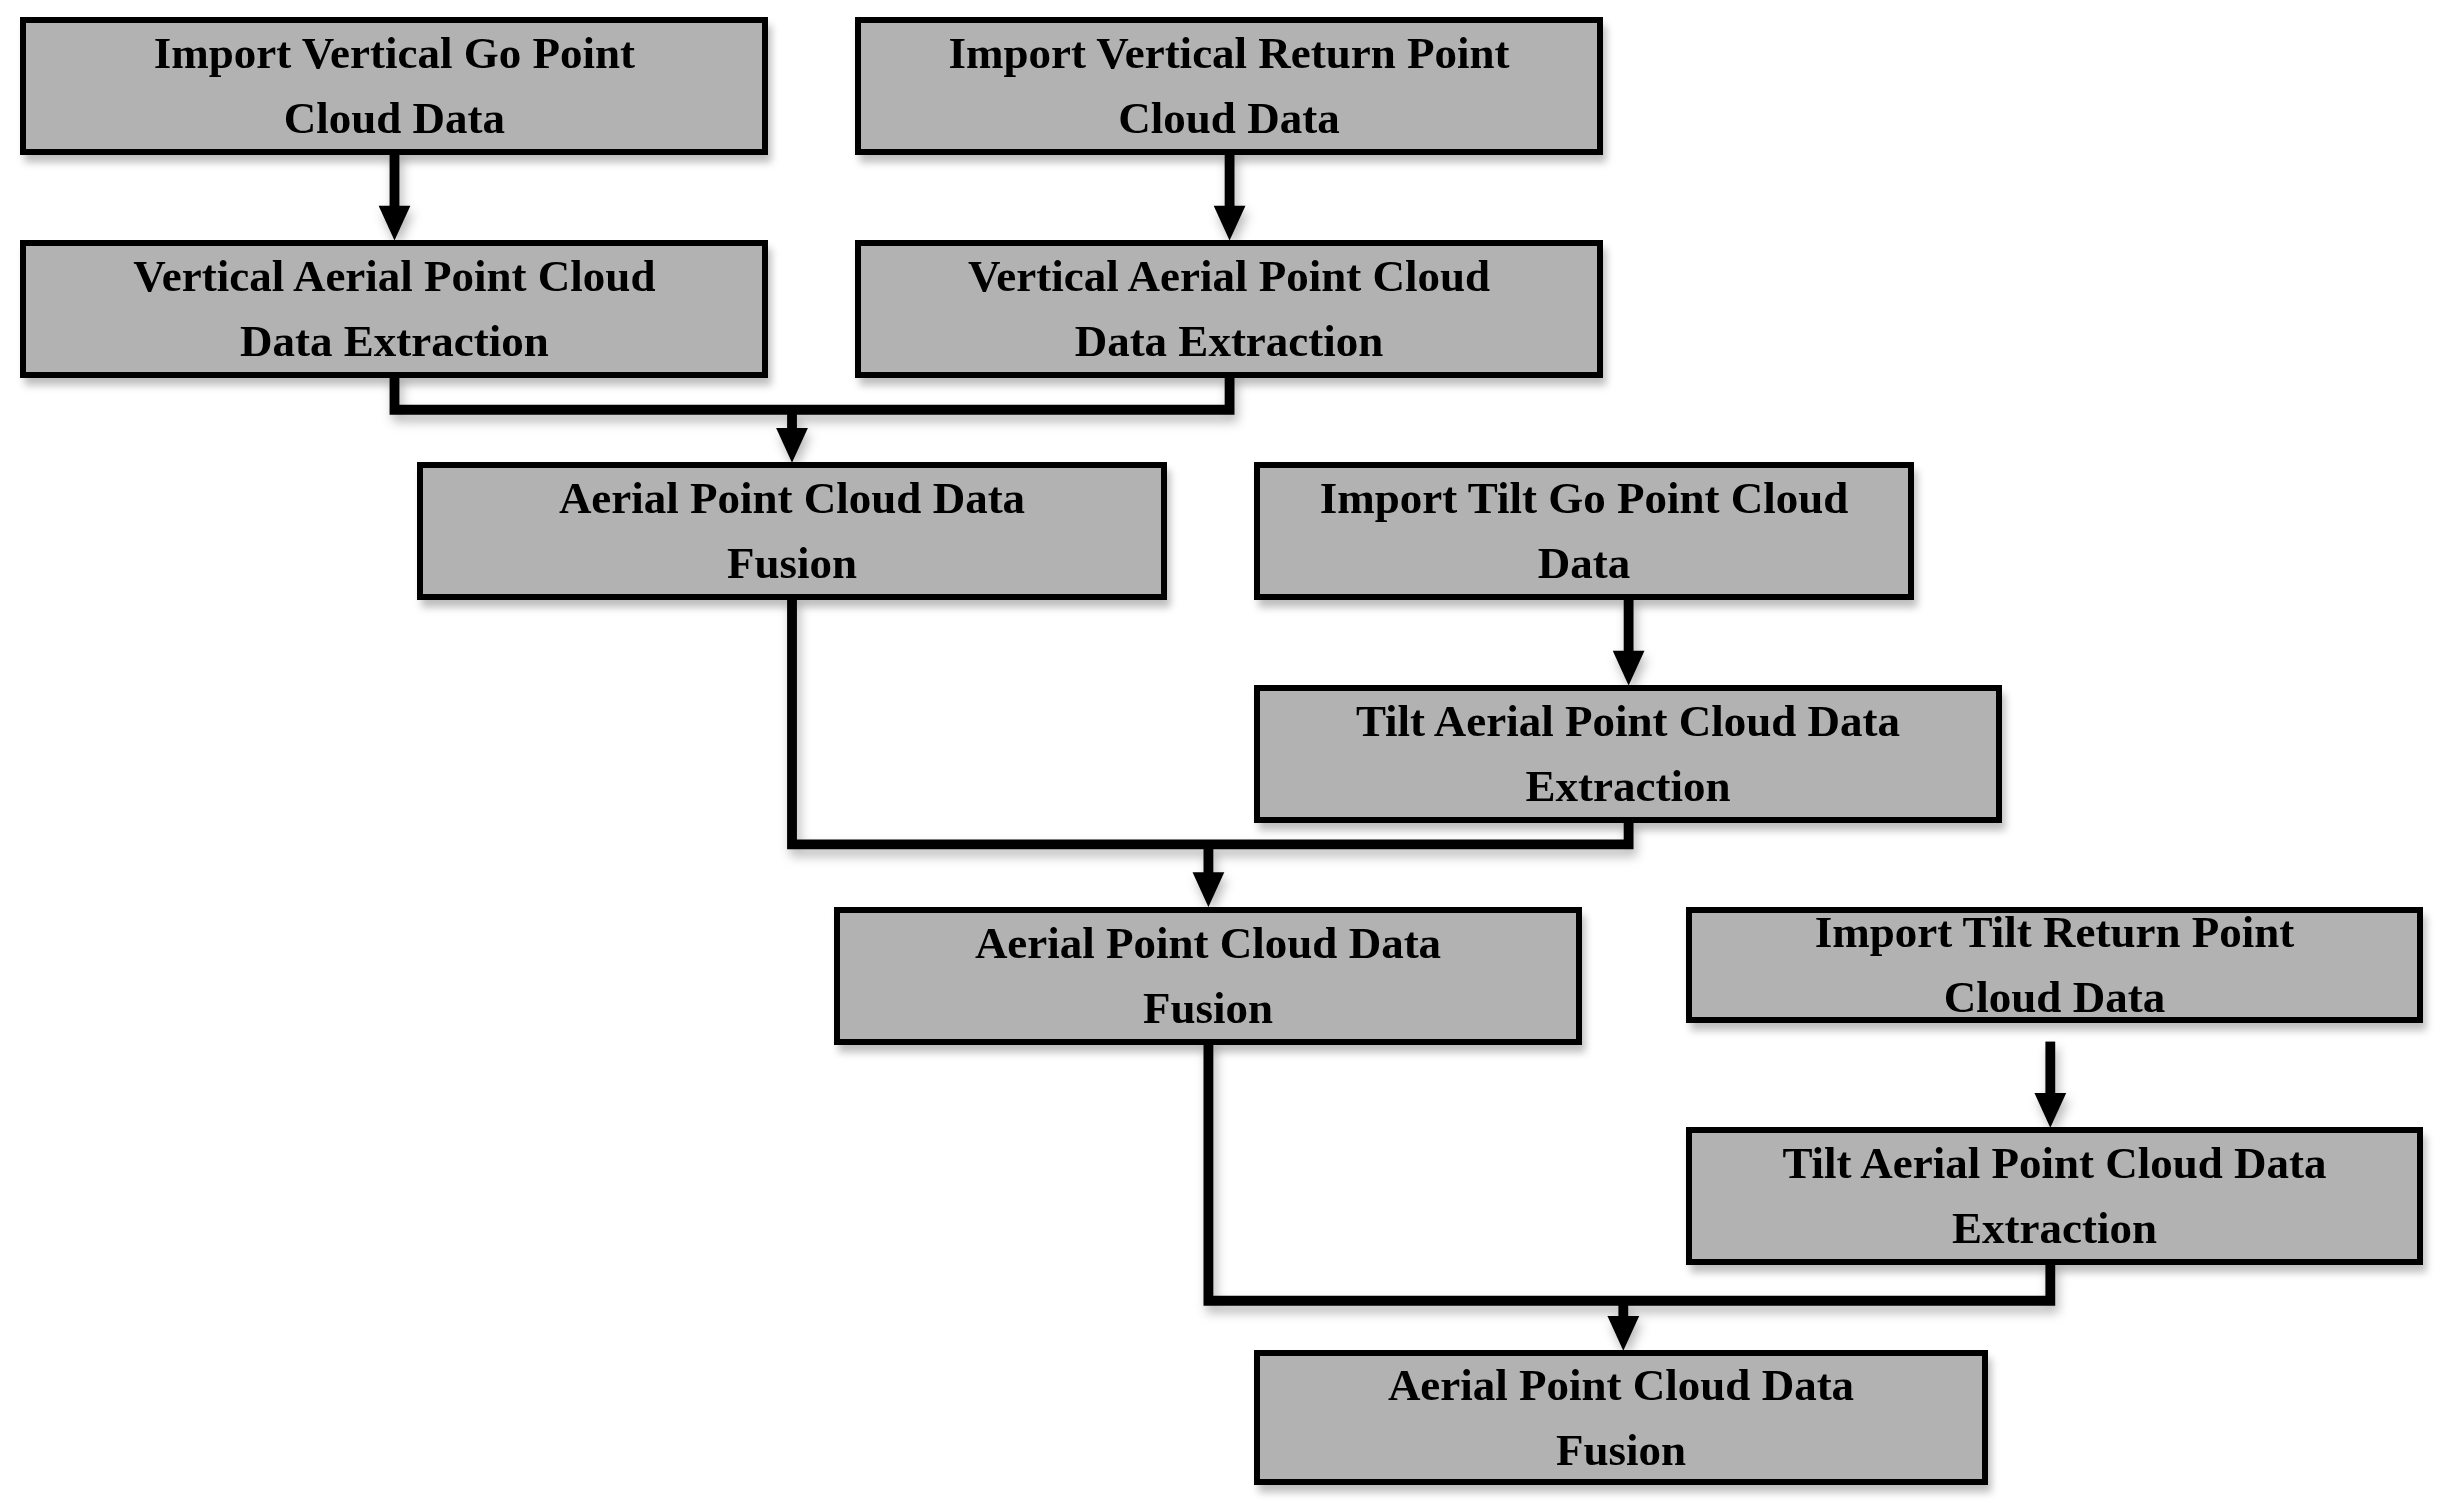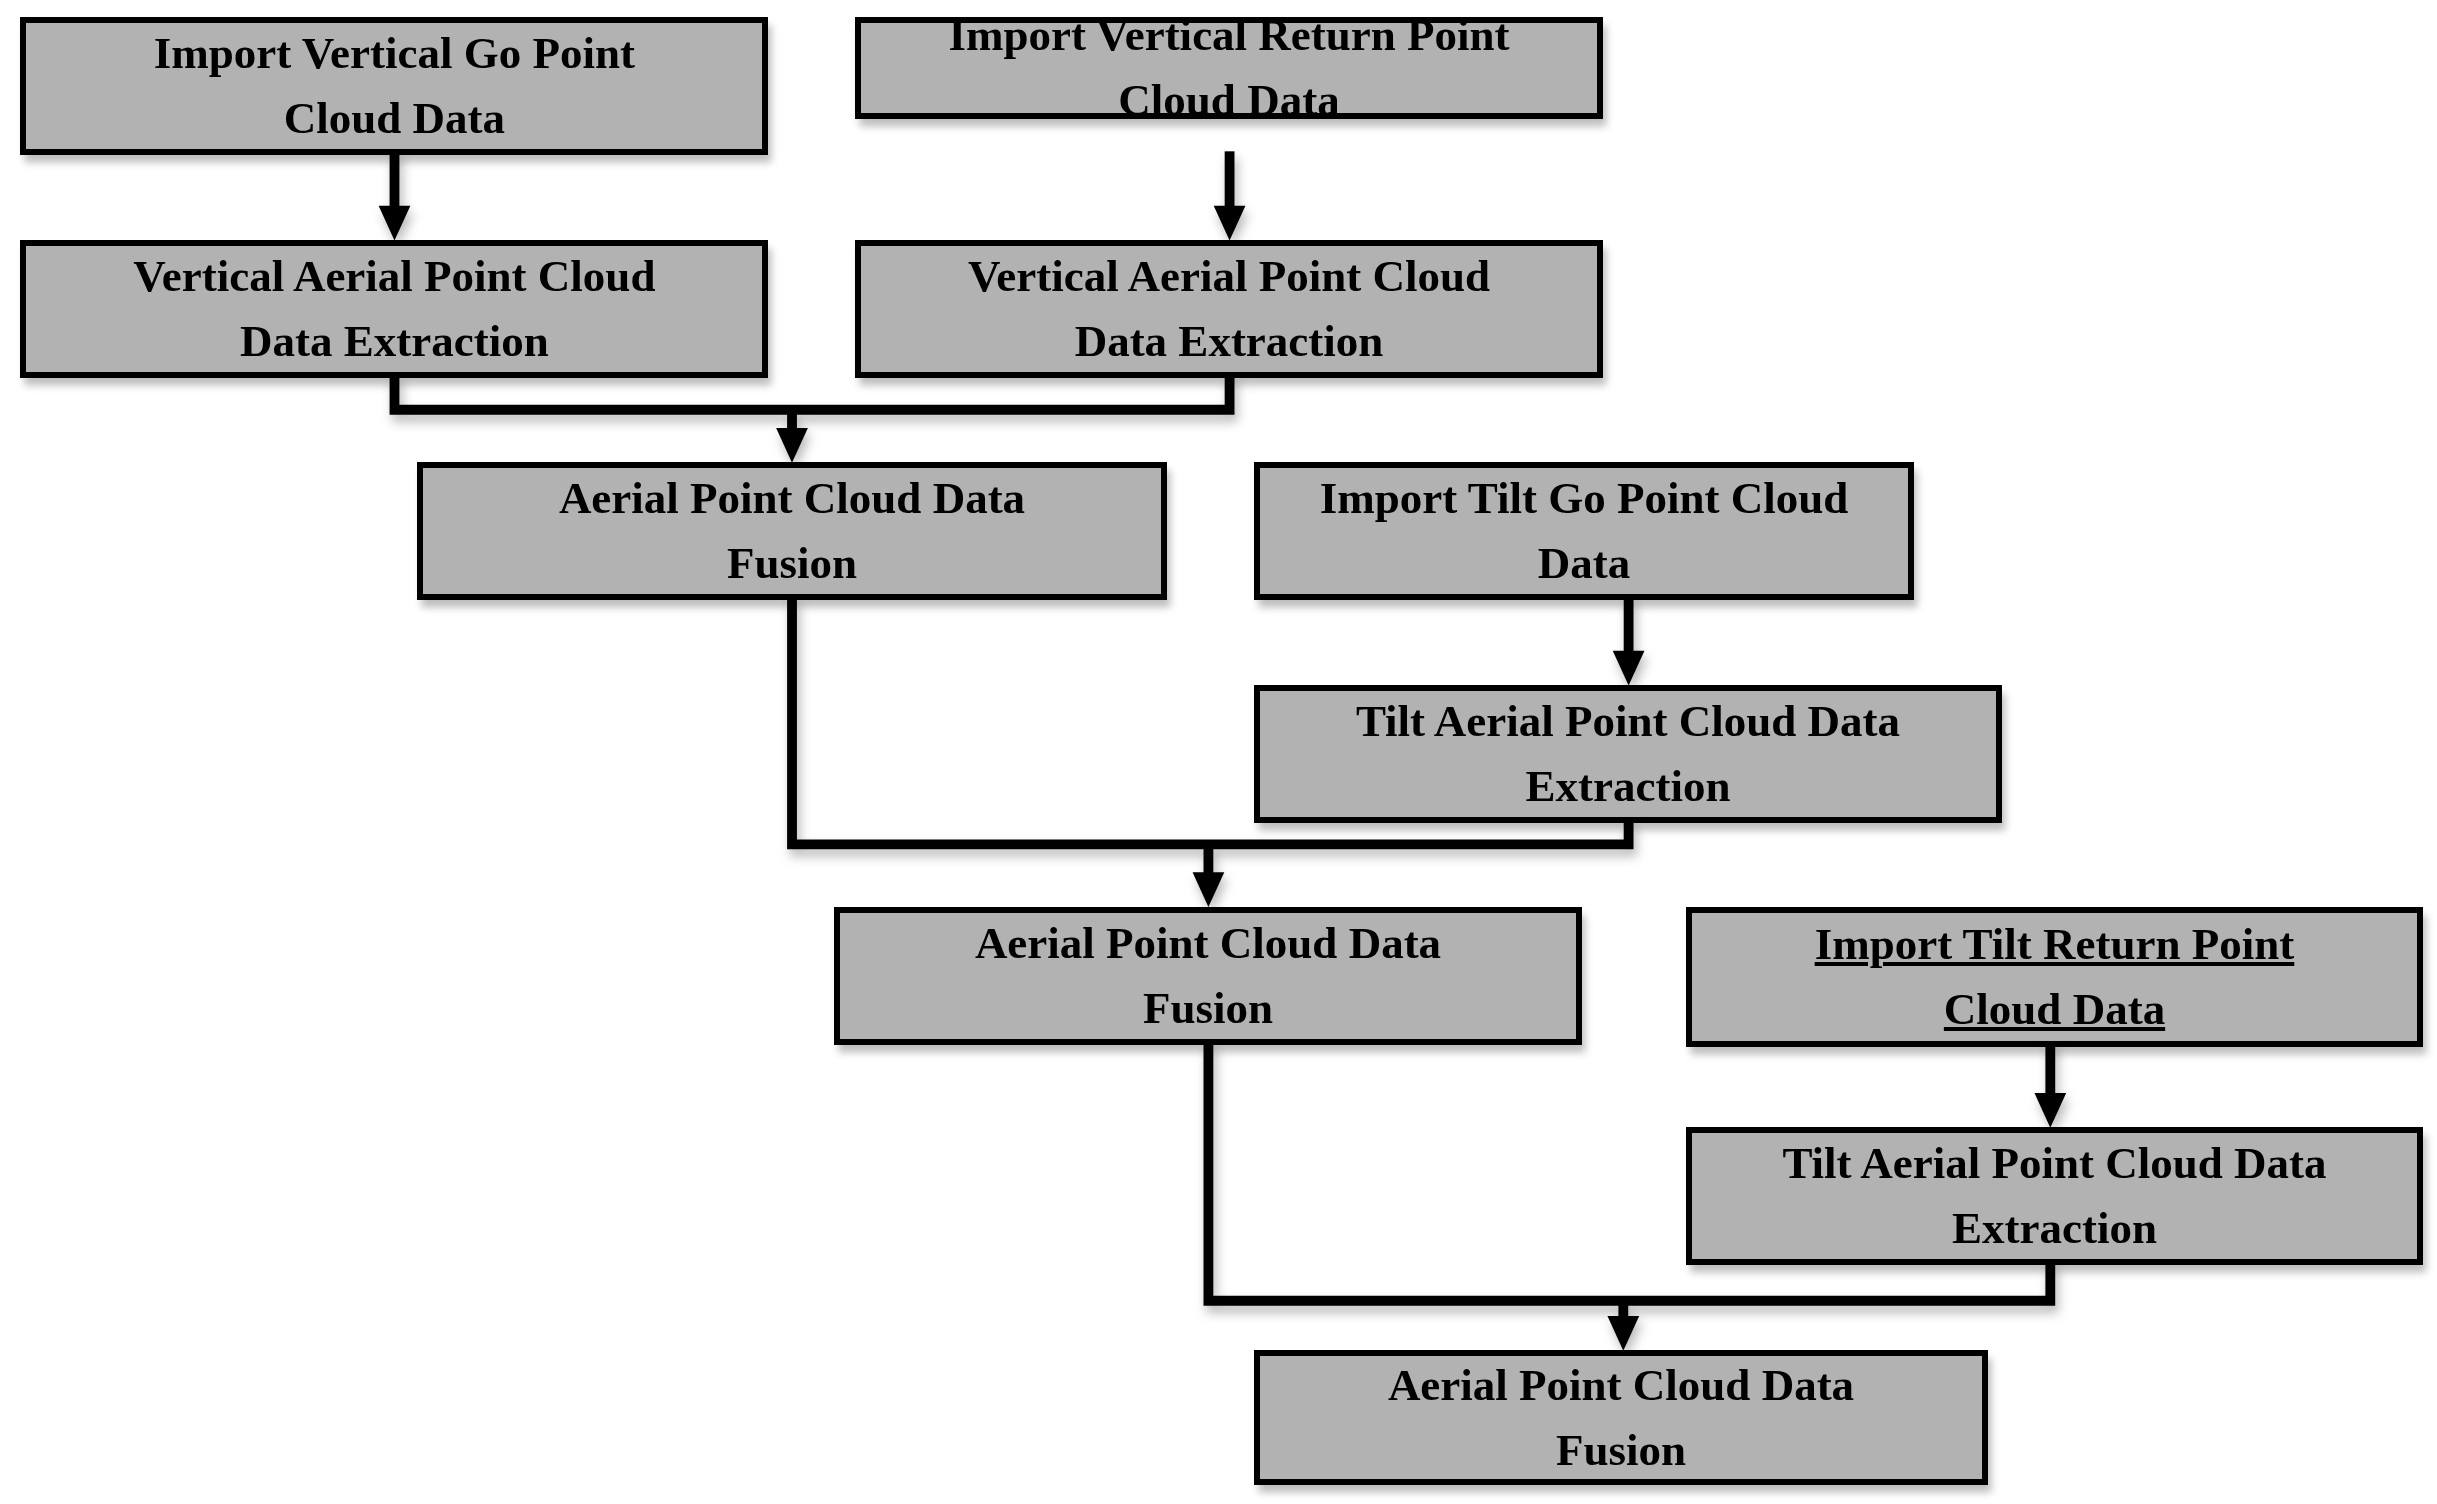--- a/index.html
+++ b/index.html
@@ -66,21 +66,21 @@
       <polyline points="2713,1378 2713,1448" fill="none" stroke="#000000" stroke-width="13"></polyline>
       <polyline points="1599,1378 1599,1721 2713,1721 2713,1670" fill="none" stroke="#000000" stroke-width="13"></polyline>
       <polygon points="2127,1741 2169,1741 2148,1787" fill="#000000"></polygon>
       <polyline points="2148,1721 2148,1743" fill="none" stroke="#000000" stroke-width="13"></polyline>
     </svg>
   <div id="nodes">
       <div class="node" style="left: 20.4px; top: 16.6px; width: 748px; height: 138px; background: rgb(178, 178, 178); border-color: rgb(0, 0, 0);">
     <div class="label" style="color: rgb(0, 0, 0);">Import Vertical Go Point
 Cloud Data</div>
   </div>
-      <div class="node" style="left: 855px; top: 16.6px; width: 748px; height: 102px; background: rgb(178, 178, 178); border-color: rgb(0, 0, 0);">
+      <div class="node" style="left: 855px; top: 16.6px; width: 748px; height: 138px; background: rgb(178, 178, 178); border-color: rgb(0, 0, 0);">
     <div class="label" style="color: rgb(0, 0, 0);">Import Vertical Return Point
 Cloud Data</div>
   </div>
       <div class="node" style="left: 20.4px; top: 240px; width: 748px; height: 138px; background: rgb(178, 178, 178); border-color: rgb(0, 0, 0);">
     <div class="label" style="color: rgb(0, 0, 0);">Vertical Aerial Point Cloud
 Data Extraction</div>
   </div>
       <div class="node" style="left: 855px; top: 240px; width: 748px; height: 138px; background: rgb(178, 178, 178); border-color: rgb(0, 0, 0);">
     <div class="label" style="color: rgb(0, 0, 0);">Vertical Aerial Point Cloud
 Data Extraction</div>
@@ -94,21 +94,21 @@
 Data</div>
   </div>
       <div class="node" style="left: 1254px; top: 685px; width: 748px; height: 138px; background: rgb(178, 178, 178); border-color: rgb(0, 0, 0);">
     <div class="label" style="color: rgb(0, 0, 0);">Tilt Aerial Point Cloud Data
 Extraction</div>
   </div>
       <div class="node" style="left: 834px; top: 907px; width: 748px; height: 138px; background: rgb(178, 178, 178); border-color: rgb(0, 0, 0);">
     <div class="label" style="color: rgb(0, 0, 0);">Aerial Point Cloud Data
 Fusion</div>
   </div>
-      <div class="node" style="left: 1686px; top: 907px; width: 737px; height: 140px; background: rgb(178, 178, 178); border-color: rgb(0, 0, 0); text-decoration: underline;">
+      <div class="node" style="left: 1686px; top: 907px; width: 737px; height: 116px; background: rgb(178, 178, 178); border-color: rgb(0, 0, 0);">
     <div class="label" style="color: rgb(0, 0, 0);">Import Tilt Return Point
 Cloud Data</div>
   </div>
       <div class="node" style="left: 1686px; top: 1127px; width: 737px; height: 138px; background: rgb(178, 178, 178); border-color: rgb(0, 0, 0);">
     <div class="label" style="color: rgb(0, 0, 0);">Tilt Aerial Point Cloud Data
 Extraction</div>
   </div>
       <div class="node" style="left: 1254px; top: 1350px; width: 734px; height: 135px; background: rgb(178, 178, 178); border-color: rgb(0, 0, 0);">
     <div class="label" style="color: rgb(0, 0, 0);">Aerial Point Cloud Data
 Fusion</div>

